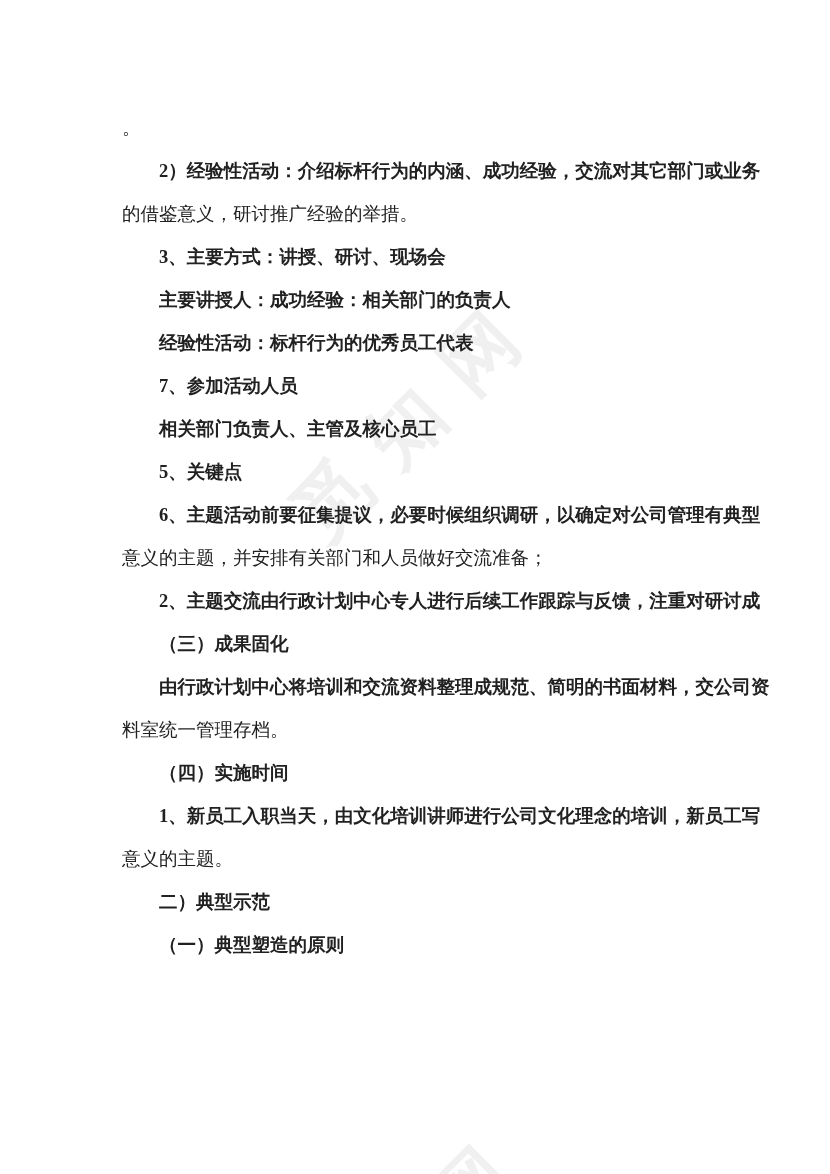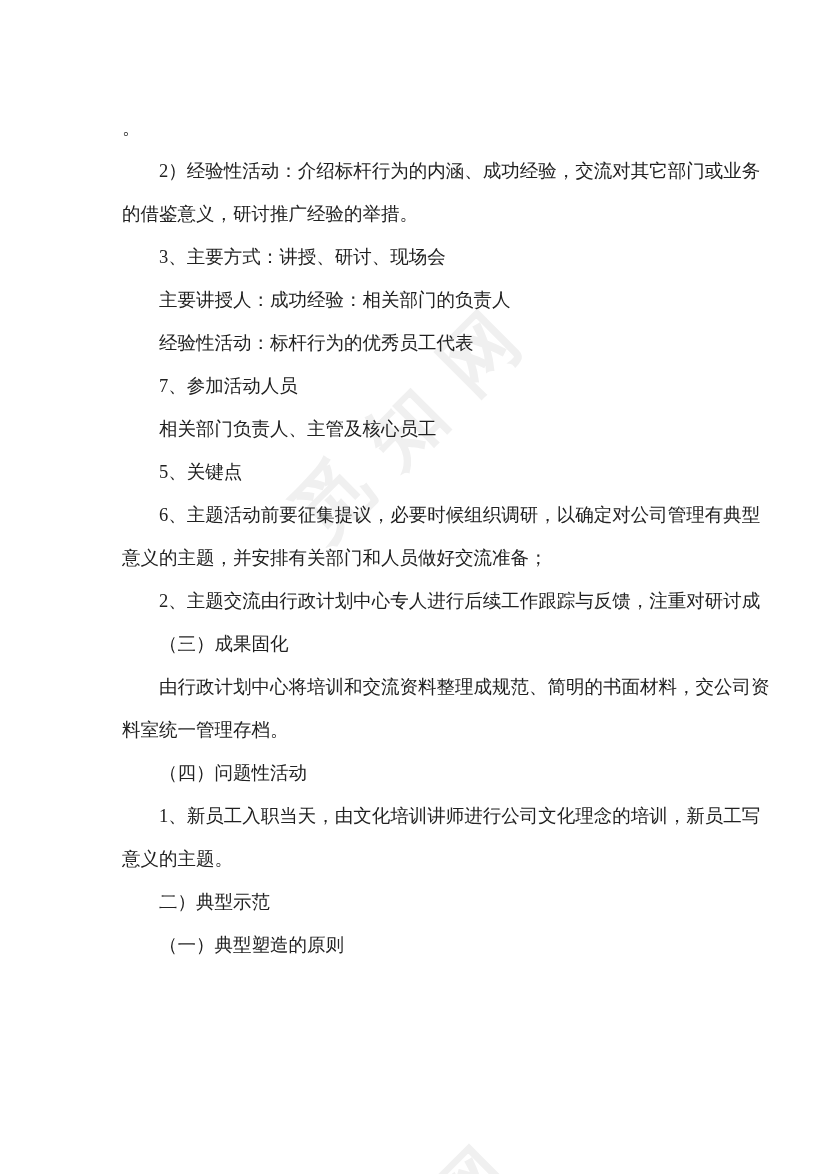--- a/index.html
+++ b/index.html
@@ -33,21 +33,21 @@
     left: 122px;
     top: 107px;
     width: 590px;
   }
   .line {
     height: 43px;
     line-height: 43px;
     font-size: 18.5px;
     white-space: nowrap;
   }
-  .line.indent { padding-left: 37px; }
+  .line.indent { padding-left: 37px; font-weight: bold; }
 </style>
 </head>
 <body>
 
 <div class="page" style="background: rgb(255, 255, 255);">
   <div class="watermark wm-main" style="color: rgb(240, 240, 240);">觅知网</div>
   <div class="watermark wm-bottom" style="color: rgb(240, 240, 240);">觅知网</div>
   <div class="content" id="content" style="color: rgb(33, 33, 33);">
       <div class="line">。</div>
       <div class="line indent">2）经验性活动：介绍标杆行为的内涵、成功经验，交流对其它部门或业务</div>
@@ -57,19 +57,19 @@
       <div class="line indent">经验性活动：标杆行为的优秀员工代表</div>
       <div class="line indent">7、参加活动人员</div>
       <div class="line indent">相关部门负责人、主管及核心员工</div>
       <div class="line indent">5、关键点</div>
       <div class="line indent">6、主题活动前要征集提议，必要时候组织调研，以确定对公司管理有典型</div>
       <div class="line">意义的主题，并安排有关部门和人员做好交流准备；</div>
       <div class="line indent">2、主题交流由行政计划中心专人进行后续工作跟踪与反馈，注重对研讨成</div>
       <div class="line indent">（三）成果固化</div>
       <div class="line indent">由行政计划中心将培训和交流资料整理成规范、简明的书面材料，交公司资</div>
       <div class="line">料室统一管理存档。</div>
-      <div class="line indent">（四）问题性活动</div>
+      <div class="line indent">（四）实施时间</div>
       <div class="line indent">1、新员工入职当天，由文化培训讲师进行公司文化理念的培训，新员工写</div>
       <div class="line">意义的主题。</div>
       <div class="line indent">二）典型示范</div>
       <div class="line indent">（一）典型塑造的原则</div>
     </div>
 </div>
 
 </body></html>

